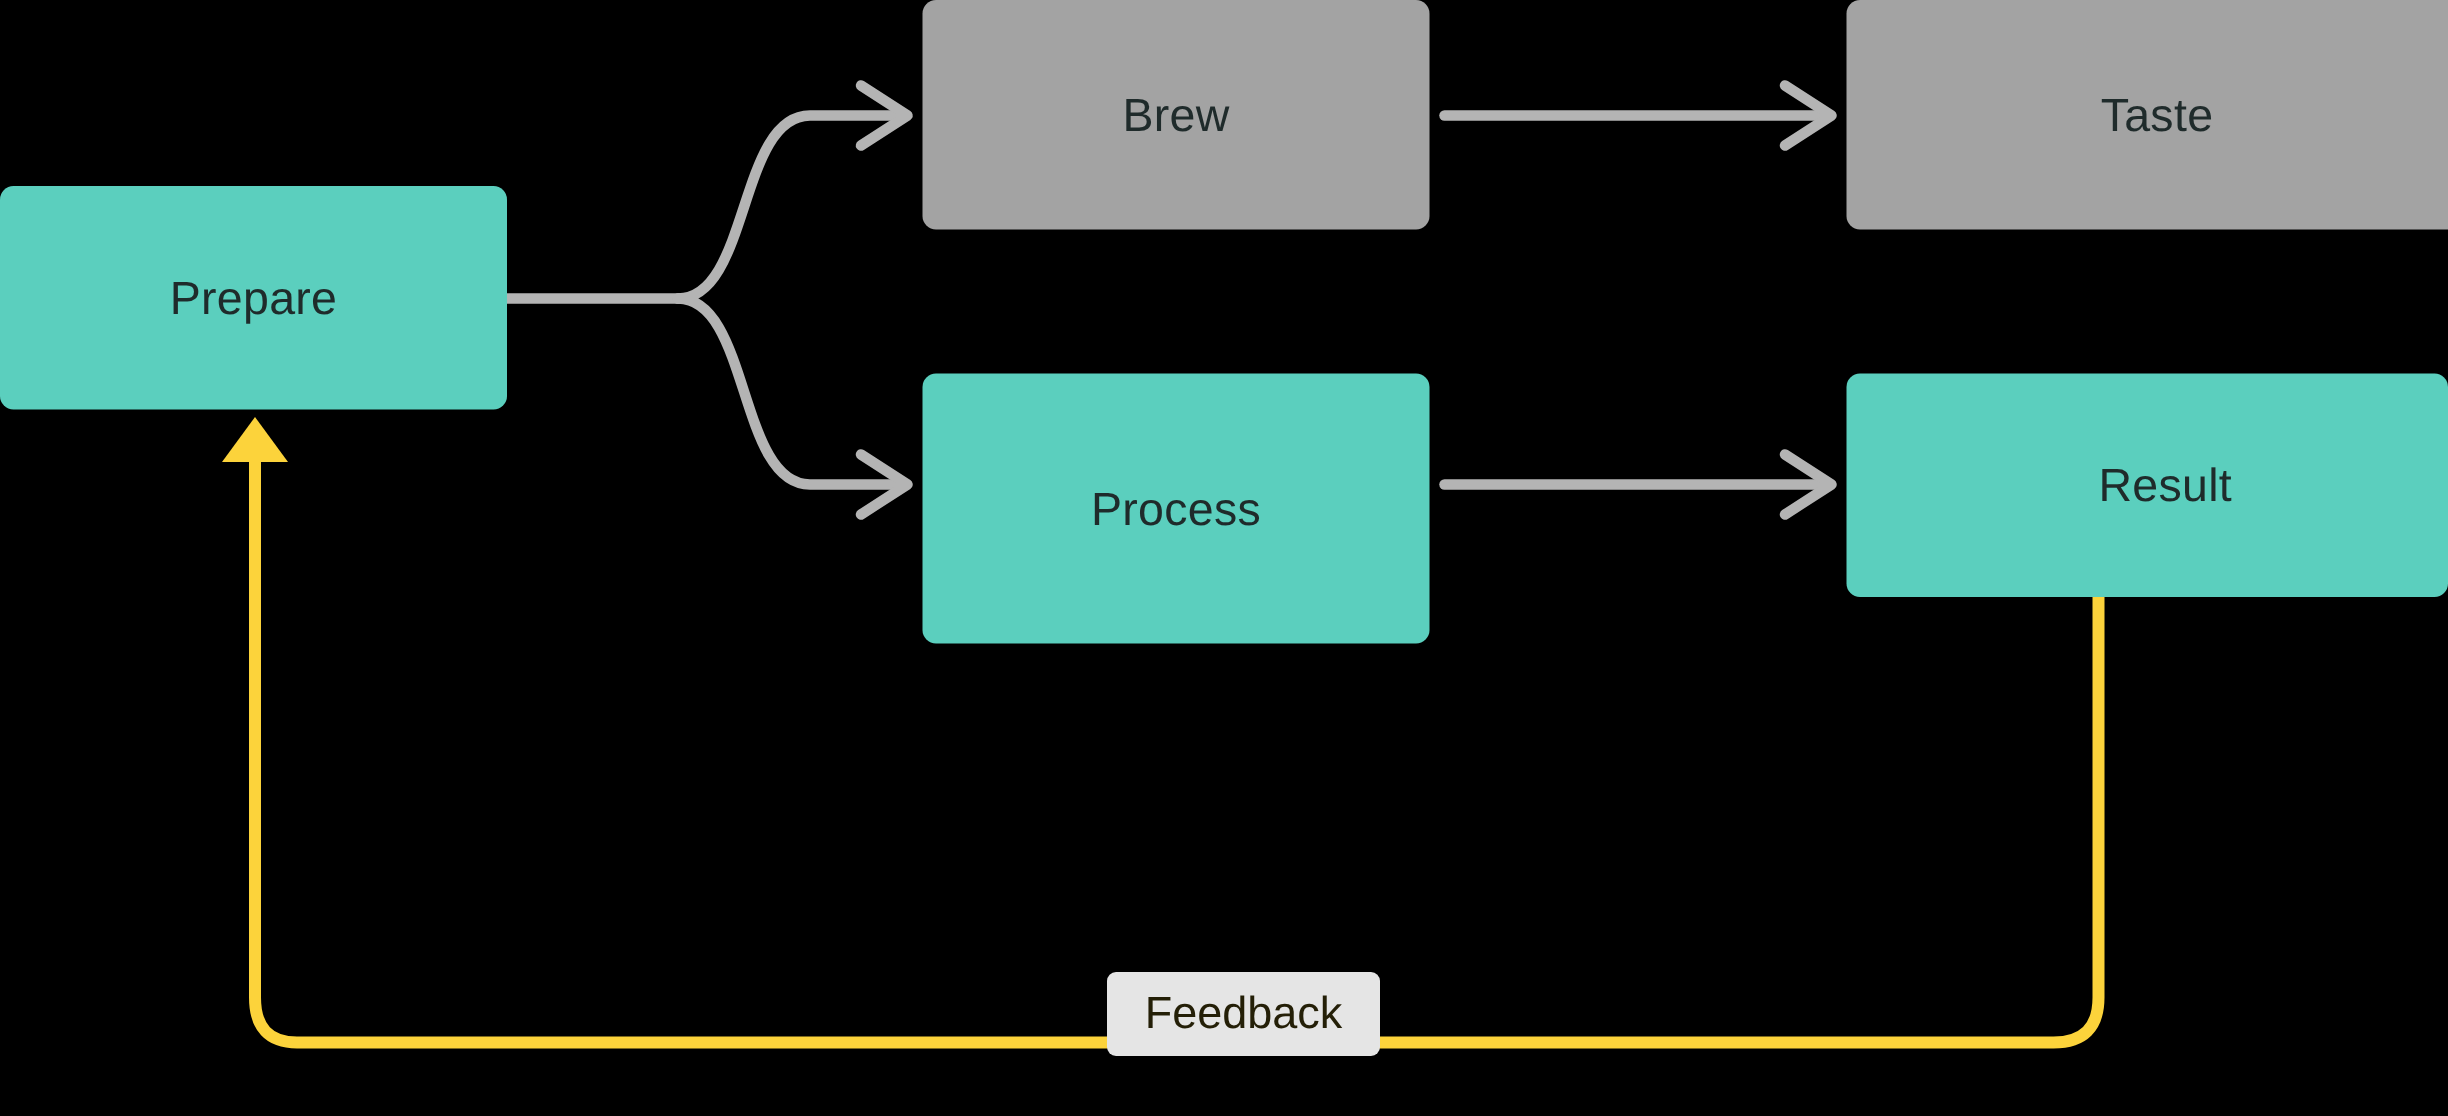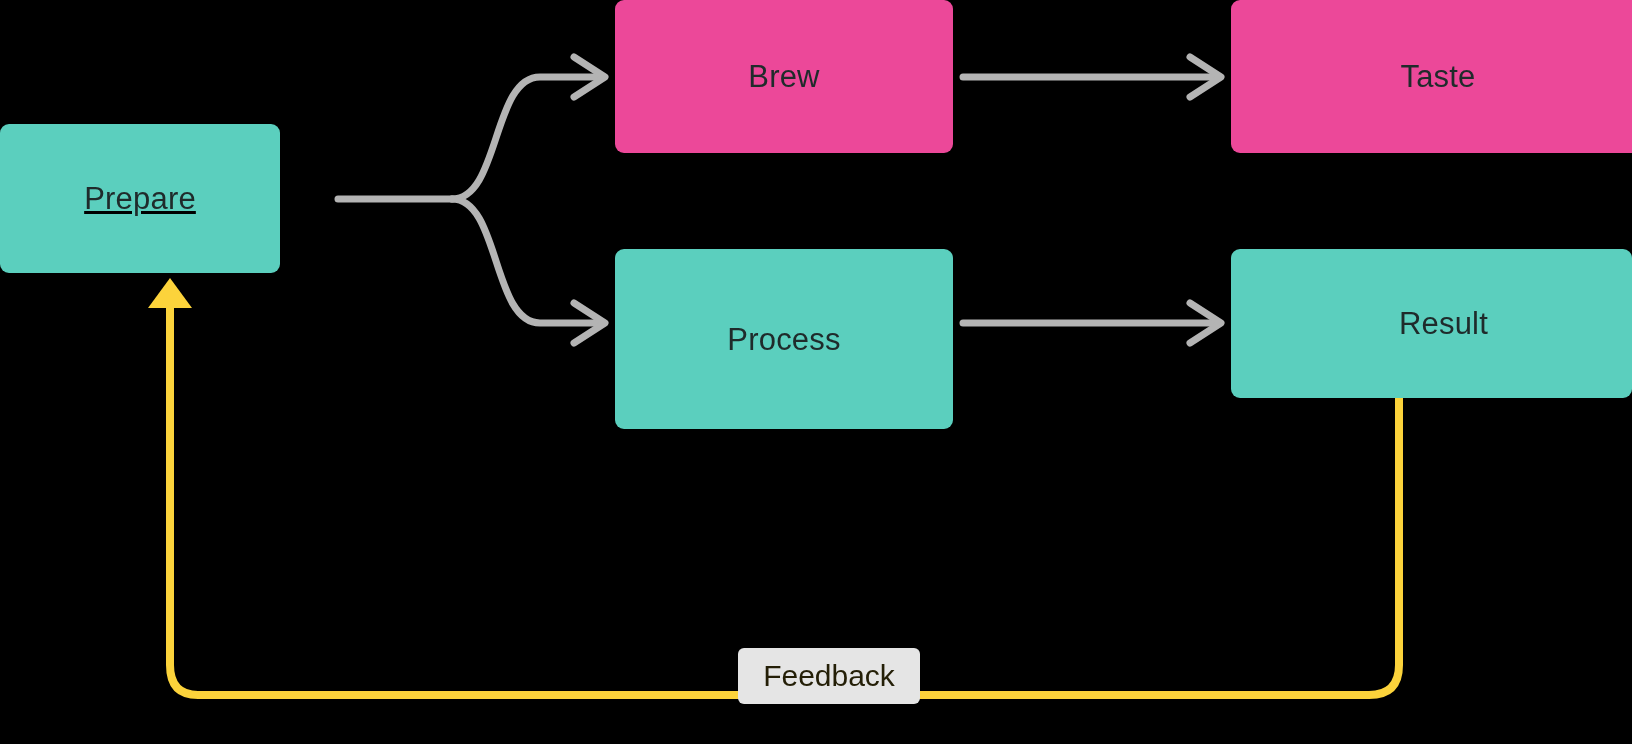--- a/index.html
+++ b/index.html
@@ -25,21 +25,21 @@
   }
   .node-label {
     font-size: 31px;
     line-height: 1;
     color: #1f2b2b;
     letter-spacing: 0.2px;
     white-space: nowrap;
     user-select: none;
   }
   .node-teal { background: #5bcfbe; }
-  .node-gray { background: #ec4899; }
+  .node-gray { background: #a3a3a3; }
 
   #edge-layer, #feedback-layer {
     position: absolute;
     left: 0;
     top: 0;
     width: 1632px;
     height: 744px;
     pointer-events: none;
   }
   .edge-path {
@@ -109,21 +109,21 @@
     <g class="edge-head">
       <path d="M 1190 303 L 1221 323 L 1190 343"></path>
     </g>
   </svg>
 
   <svg id="feedback-layer" viewBox="0 0 1632 744" xmlns="http://www.w3.org/2000/svg">
     <path class="fb-path" d="M 1399 398 L 1399 665 Q 1399 695 1369 695 L 198 695 Q 170 695 170 665 L 170 300"></path>
     <polygon class="fb-head" points="170,278 192,308 148,308"></polygon>
   </svg>
 
-  <div class="node node-teal" style="left:0px; top:124px; width:280px; height:149px;text-decoration:underline;">
+  <div class="node node-teal" style="left:0px; top:124px; width:338px; height:149px;">
     <span class="node-label">Prepare</span>
   </div>
 
   <div class="node node-gray" style="left:615px; top:0px; width:338px; height:153px;">
     <span class="node-label">Brew</span>
   </div>
 
   <div class="node node-gray" style="left:1231px; top:0px; width:414px; height:153px;">
     <span class="node-label">Taste</span>
   </div>

